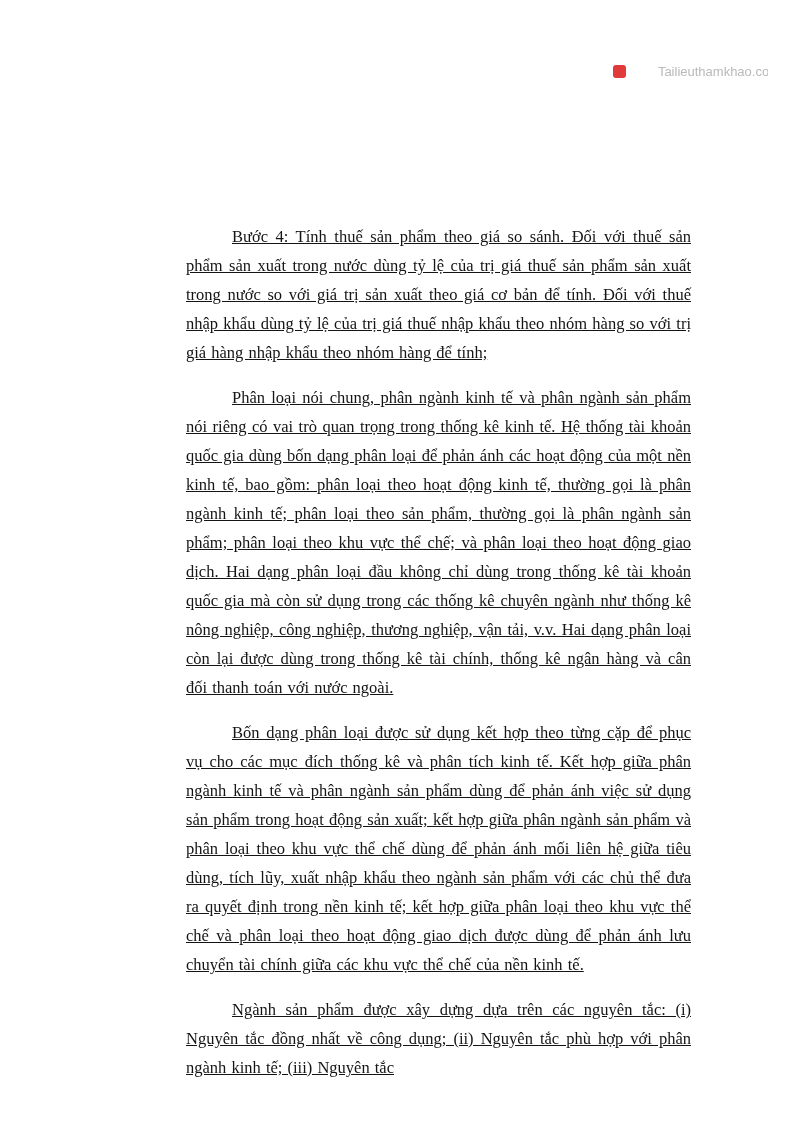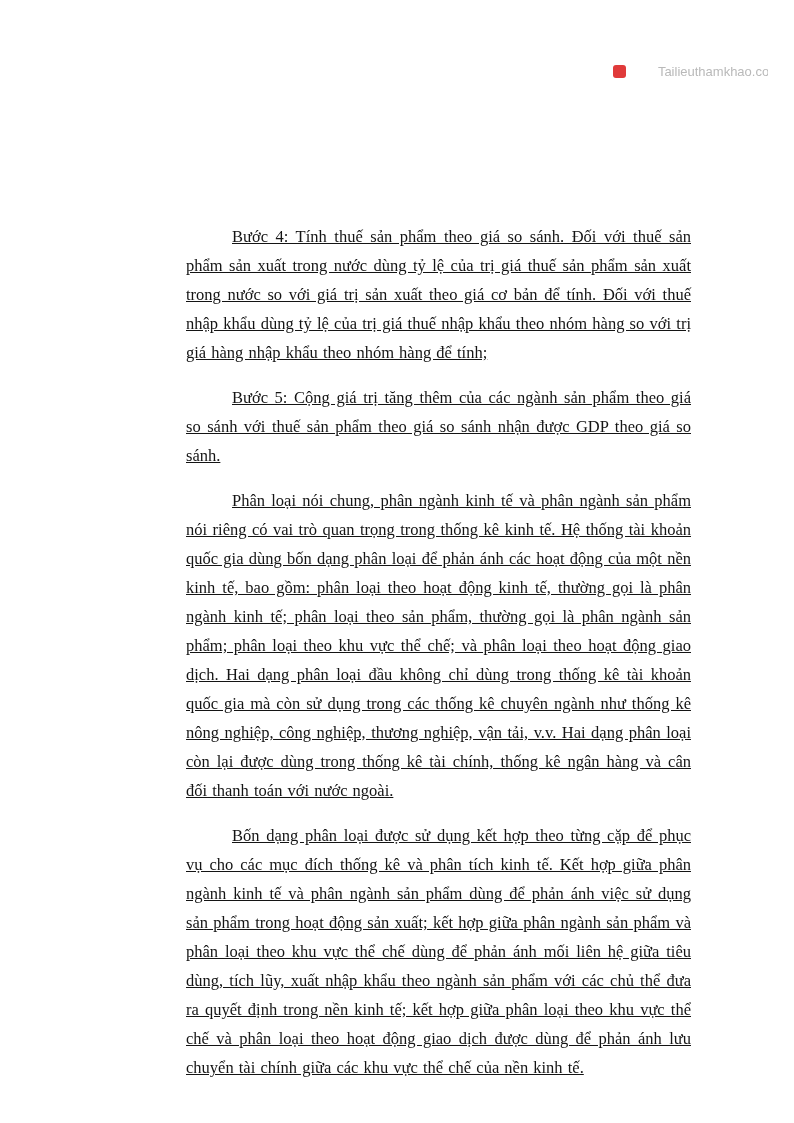--- a/index.html
+++ b/index.html
@@ -72,18 +72,18 @@
 
   <div class="watermark">
     <span class="wm-icon"></span>
     <span class="wm-text">Tailieuthamkhao.com</span>
   </div>
 
   <div class="page-number">47</div>
 
   <div class="body">
     <p class="para">Bước 4: Tính thuế sản phẩm theo giá so sánh. Đối với thuế sản phẩm sản xuất trong nước dùng tỷ lệ của trị giá thuế sản phẩm sản xuất trong nước so với giá trị sản xuất theo giá cơ bản để tính. Đối với thuế nhập khẩu dùng tỷ lệ của trị giá thuế nhập khẩu theo nhóm hàng so với trị giá hàng nhập khẩu theo nhóm hàng để tính;</p>
-    <p class="para">Bước 5: Cộng giá trị tăng thêm của các ngành sản phẩm theo giá so sánh với thuế sản phẩm theo giá so sánh nhận được GDP theo giá so sánh.</p>
     <p class="para">Phân loại nói chung, phân ngành kinh tế và phân ngành sản phẩm nói riêng có vai trò quan trọng trong thống kê kinh tế. Hệ thống tài khoản quốc gia dùng bốn dạng phân loại để phản ánh các hoạt động của một nền kinh tế, bao gồm: phân loại theo hoạt động kinh tế, thường gọi là phân ngành kinh tế; phân loại theo sản phẩm, thường gọi là phân ngành sản phẩm; phân loại theo khu vực thể chế; và phân loại theo hoạt động giao dịch. Hai dạng phân loại đầu không chỉ dùng trong thống kê tài khoản quốc gia mà còn sử dụng trong các thống kê chuyên ngành như thống kê nông nghiệp, công nghiệp, thương nghiệp, vận tải, v.v. Hai dạng phân loại còn lại được dùng trong thống kê tài chính, thống kê ngân hàng và cân đối thanh toán với nước ngoài.</p>
     <p class="para">Bốn dạng phân loại được sử dụng kết hợp theo từng cặp để phục vụ cho các mục đích thống kê và phân tích kinh tế. Kết hợp giữa phân ngành kinh tế và phân ngành sản phẩm dùng để phản ánh việc sử dụng sản phẩm trong hoạt động sản xuất; kết hợp giữa phân ngành sản phẩm và phân loại theo khu vực thể chế dùng để phản ánh mối liên hệ giữa tiêu dùng, tích lũy, xuất nhập khẩu theo ngành sản phẩm với các chủ thể đưa ra quyết định trong nền kinh tế; kết hợp giữa phân loại theo khu vực thể chế và phân loại theo hoạt động giao dịch được dùng để phản ánh lưu chuyển tài chính giữa các khu vực thể chế của nền kinh tế.</p>
+    <p class="para">Ngành sản phẩm được xây dựng dựa trên các nguyên tắc: (i) Nguyên tắc đồng nhất về công dụng; (ii) Nguyên tắc phù hợp với phân ngành kinh tế; (iii) Nguyên tắc</p>
   </div>
 
 </div>
 
 </body></html>

